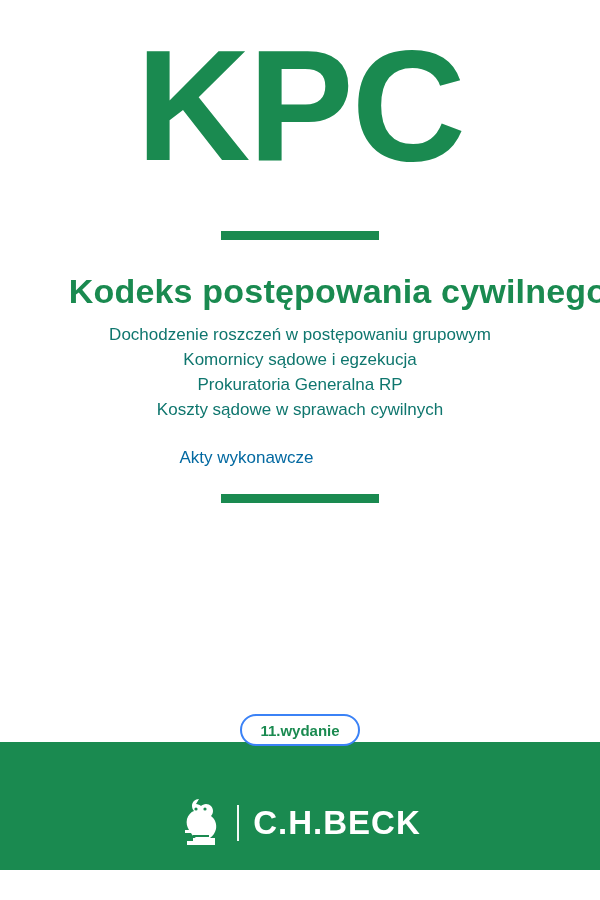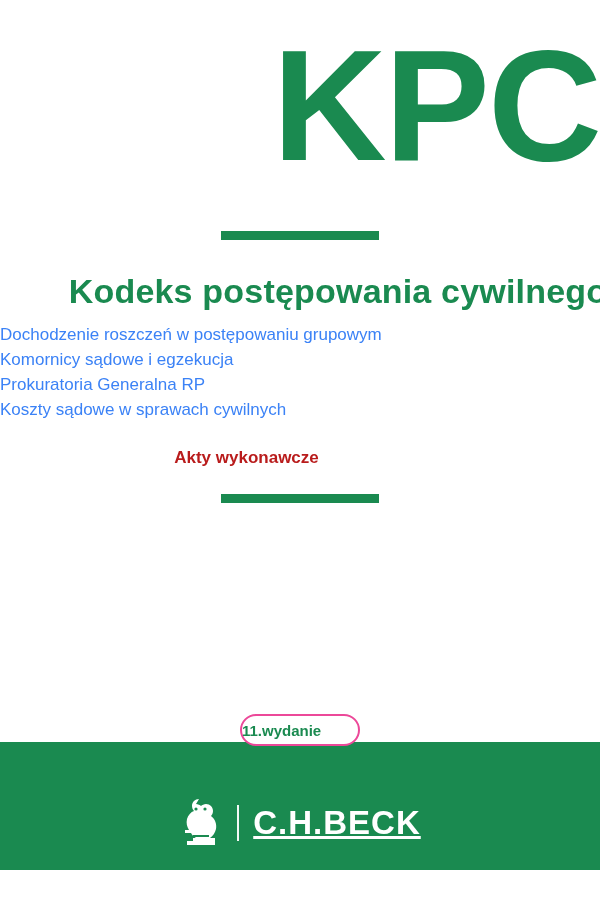--- a/index.html
+++ b/index.html
@@ -25,21 +25,21 @@
     top: 0;
     width: 600px;
     height: 742px;
     background: #ffffff;
   }
   .acronym {
     position: absolute;
     left: 0;
     top: 20px;
     width: 600px;
-    text-align: right;
+    text-align: center;
     font-size: 158px;
     line-height: 170px;
     font-weight: bold;
     color: #1a8a50;
     letter-spacing: -2px;
   }
   .rule {
     position: absolute;
     left: 50%;
     transform: translateX(-50%);
@@ -60,35 +60,34 @@
     font-weight: bold;
     color: #1a8a50;
     letter-spacing: 0.2px;
     margin-left: 40px;
   }
   .subtitle-list {
     position: absolute;
     left: 0;
     top: 322px;
     width: 600px;
-    text-align: left;
-    color: #3b82f6;
+    text-align: center;
+    color: #0f766e;
     font-size: 17px;
     line-height: 25px;
   }
   .subtitle-list div { margin: 0; padding: 0; }
   .acts {
     position: absolute;
     left: 0;
     top: 448px;
     width: 493px;
     text-align: center;
-    color: #b91c1c;
+    color: #0369a1;
     font-size: 17px;
-    font-weight: bold;
   }
 
   
   .green-band {
     position: absolute;
     left: 0;
     top: 742px;
     width: 600px;
     height: 128px;
     background: #1a8a50;
@@ -102,26 +101,27 @@
     background: #ffffff;
   }
   .edition-badge {
     position: absolute;
     left: 50%;
     transform: translateX(-50%);
     top: 714px;
     width: 120px;
     height: 32px;
     background: #ffffff;
-    border: 2px solid #ec4899;
+    border: 2px solid #3b82f6;
     border-radius: 16px;
     color: #1a8a50;
     font-size: 15px;
     font-weight: bold;
     line-height: 30px;
+    text-align: center;
     box-sizing: border-box;
   }
   
   .logo-row {
     position: absolute;
     left: 0;
     top: 795px;
     width: 600px;
     height: 56px;
     display: flex;
@@ -139,21 +139,20 @@
     height: 36px;
     background: #ffffff;
     opacity: 0.95;
   }
   .publisher {
     color: #ffffff;
     font-size: 33px;
     font-weight: bold;
     letter-spacing: 1px;
     line-height: 36px;
-    text-decoration: underline;
   }
 </style>
 </head>
 <body>
 
 <div class="cover">
 
   <div class="top-area"></div>
 
   <div class="acronym">KPC</div>

